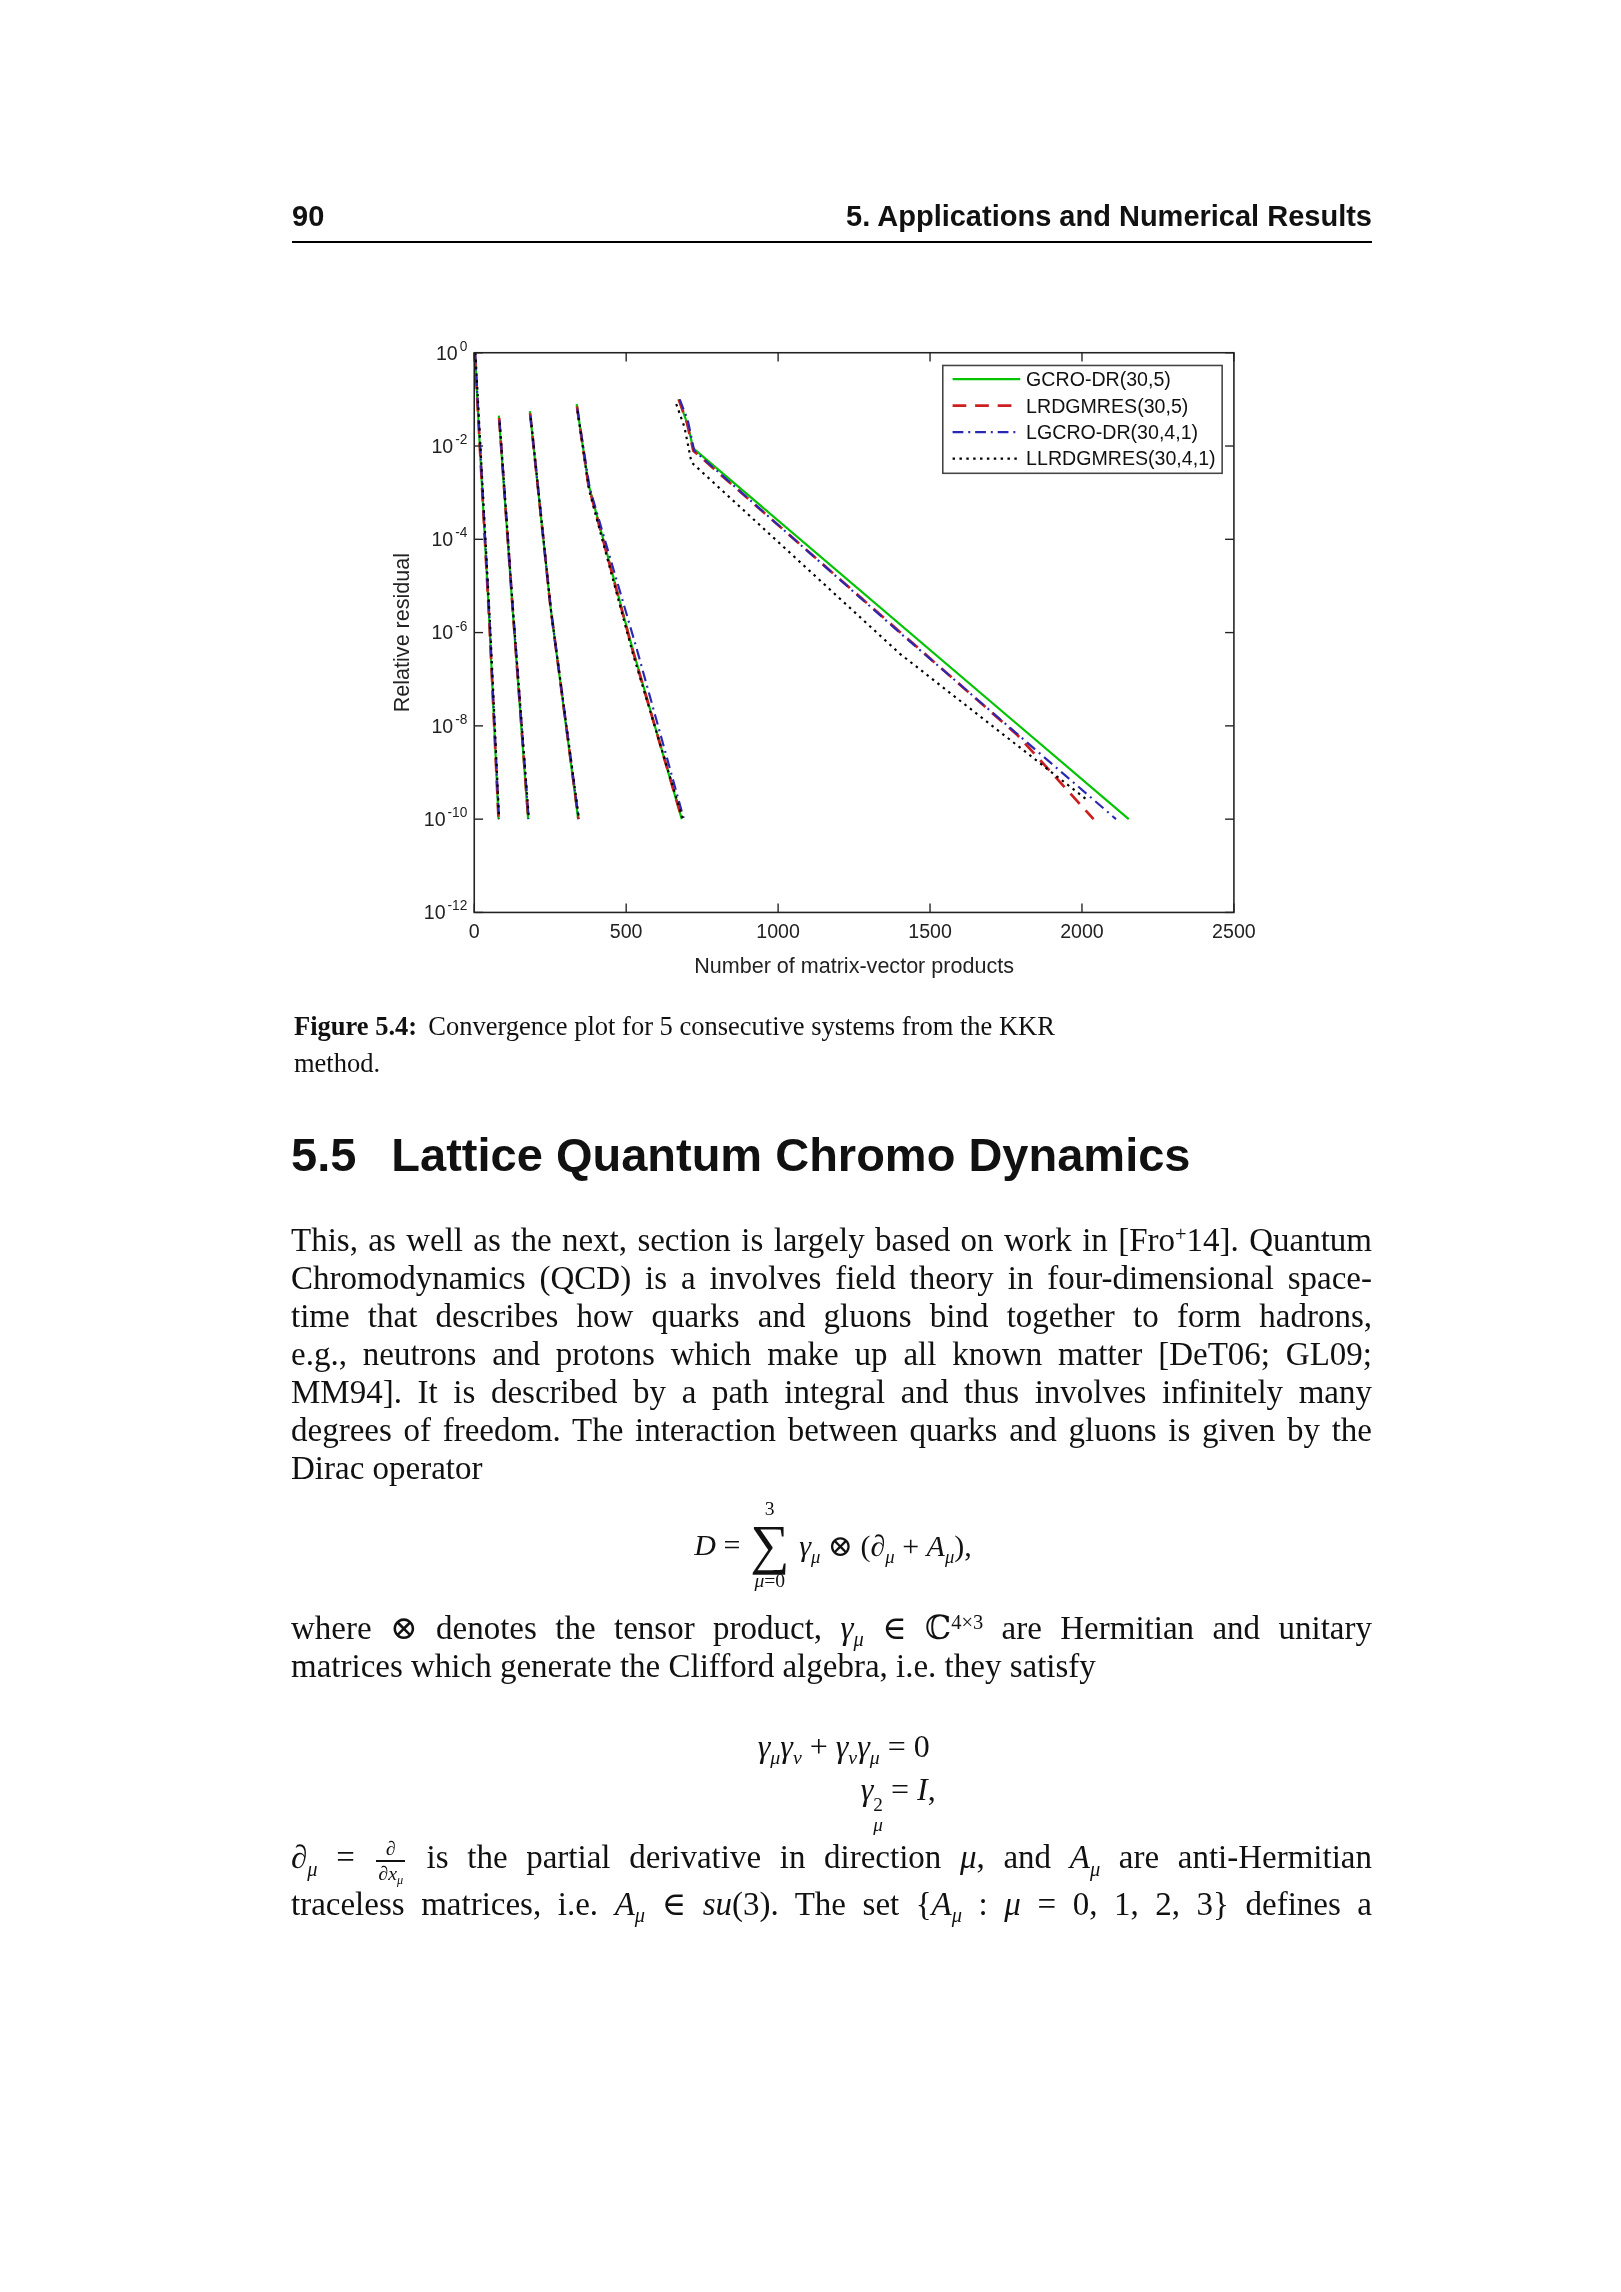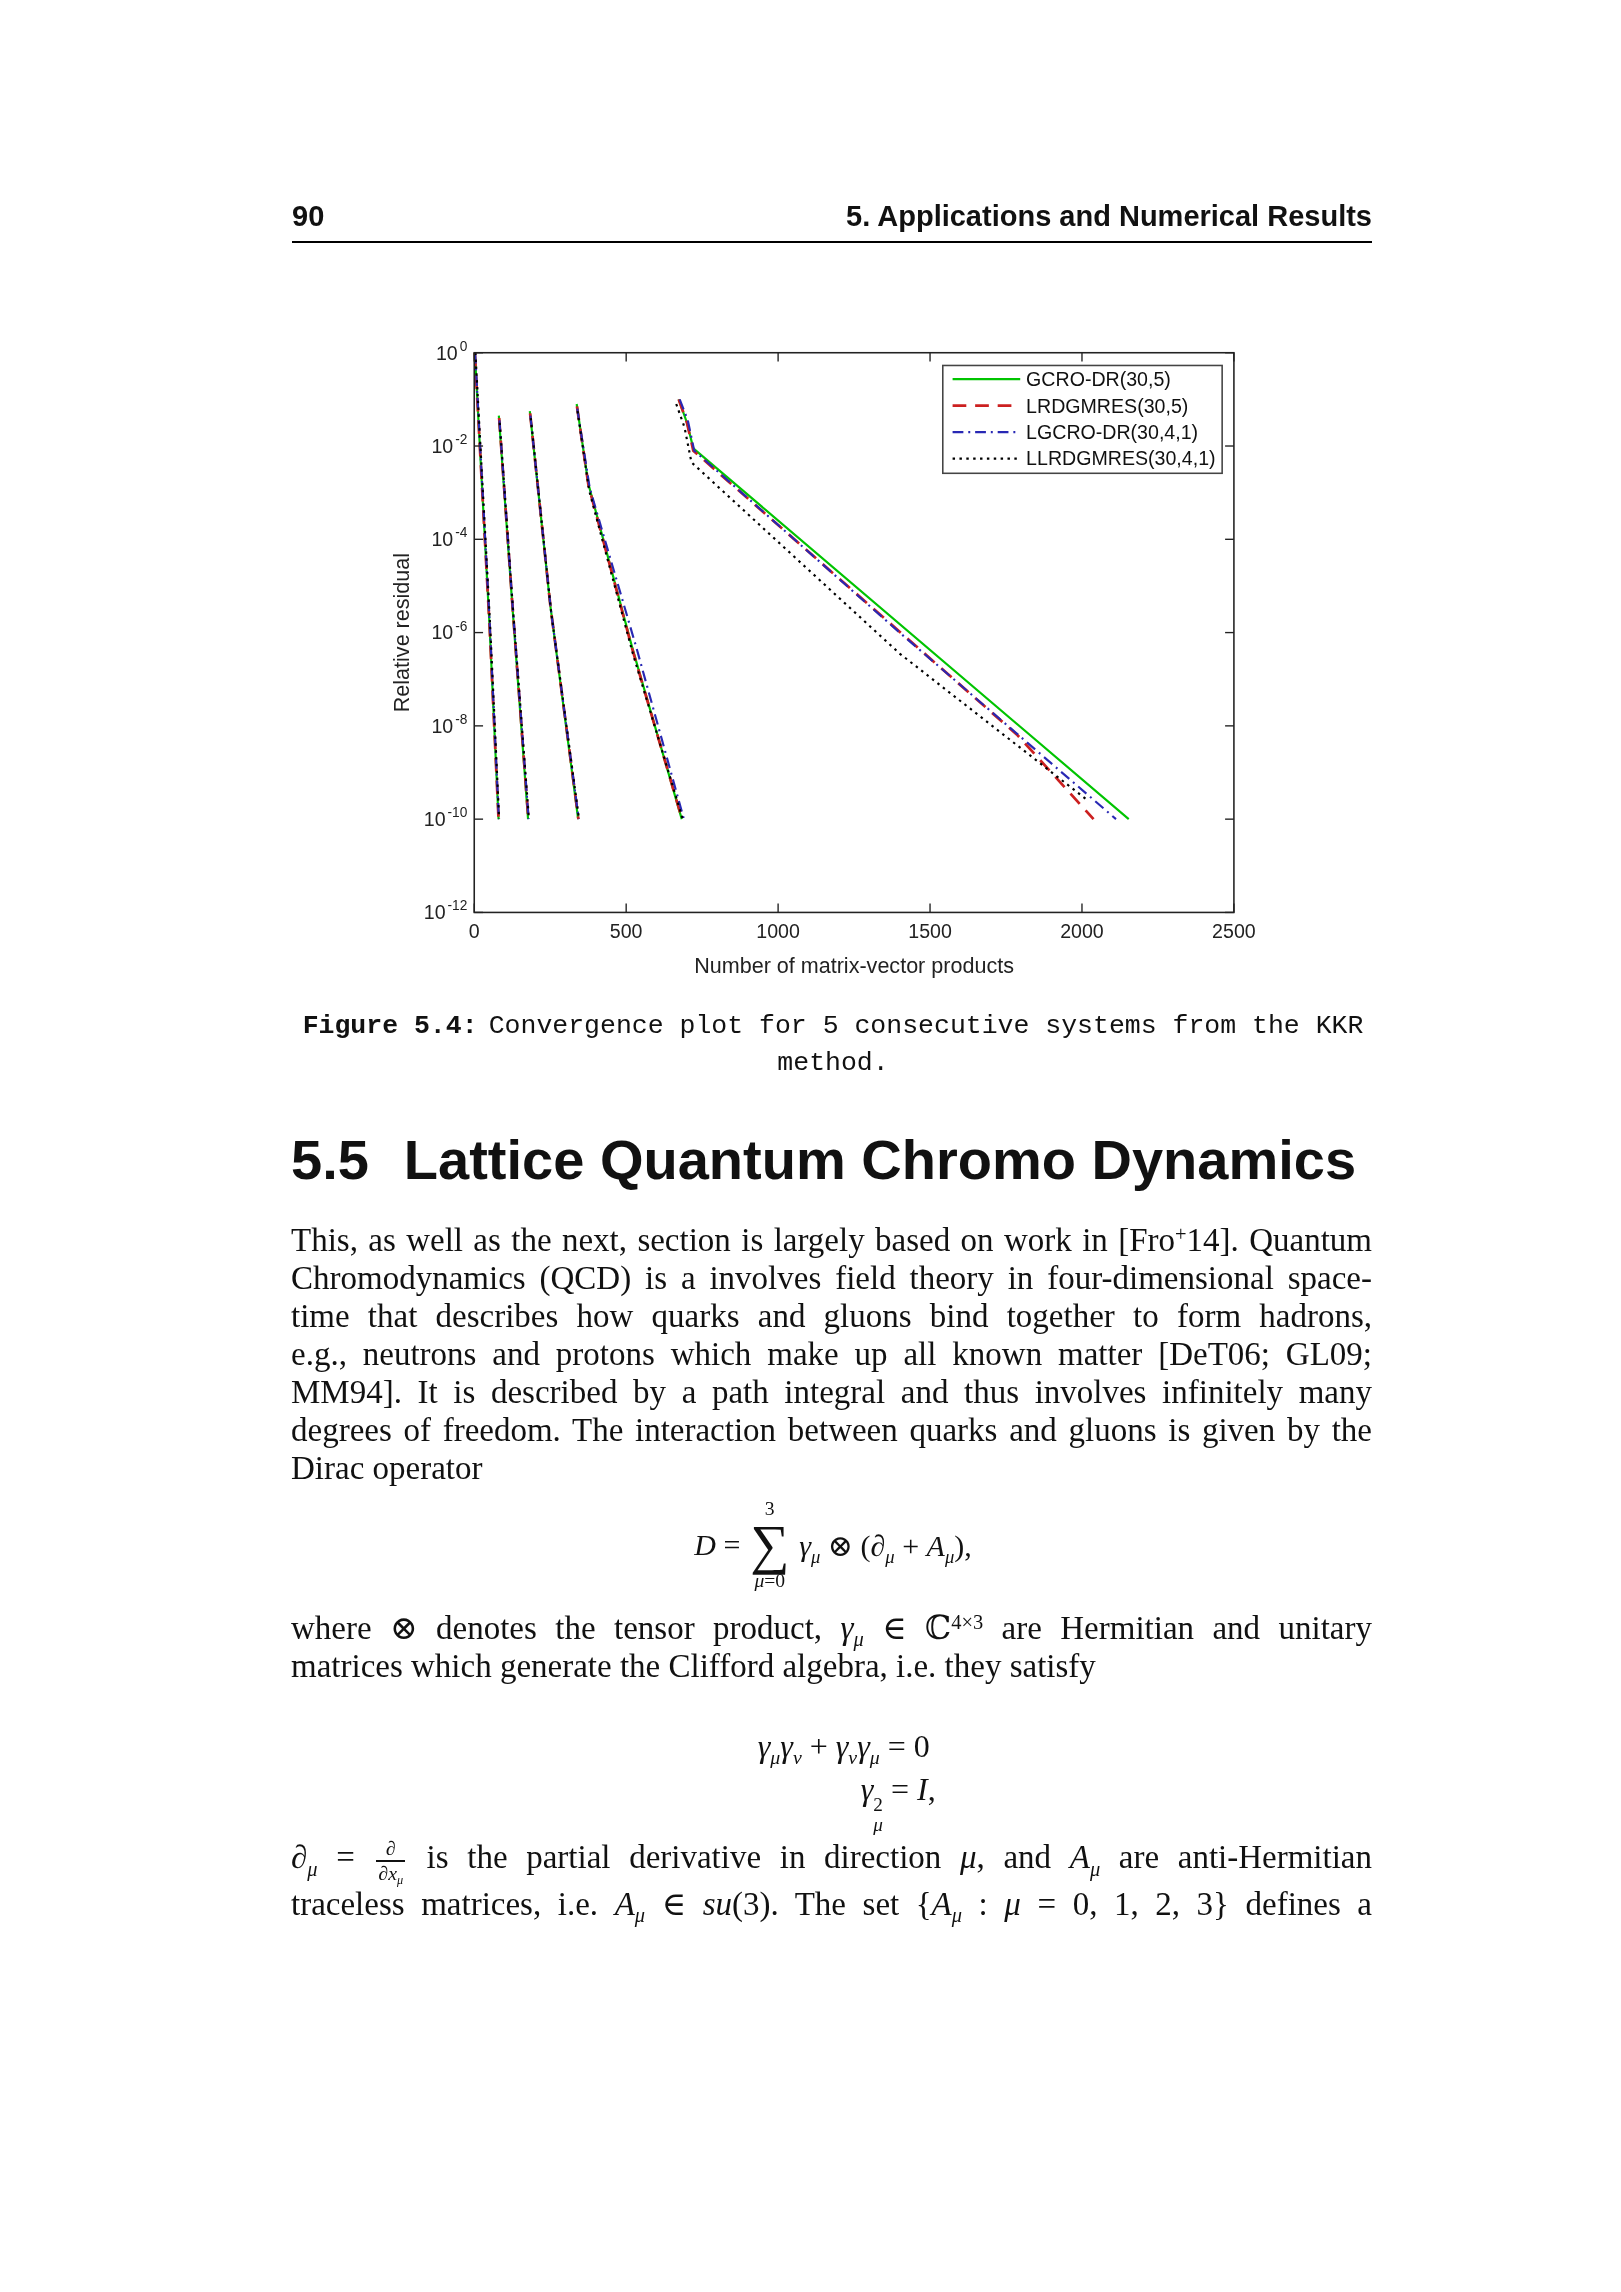--- a/index.html
+++ b/index.html
@@ -4,27 +4,27 @@
 <style>
   html,body{margin:0;padding:0;background:#888;}
   .page{position:relative;width:1621px;height:2293px;background:#ffffff;overflow:hidden;
         font-family:"Liberation Serif","DejaVu Serif",serif;color:#111;}
   
   .hdr{position:absolute;top:200px;left:292px;width:1080px;display:flex;justify-content:space-between;
        font-family:"Liberation Sans","DejaVu Sans",sans-serif;font-weight:700;font-size:29px;text-align:right;}
   .hdr-rule{position:absolute;top:241px;left:292px;width:1080px;height:2px;background:#000;}
   
   .plot-wrap{position:absolute;left:387px;top:328px;width:892px;height:667px;}
-  .caption{position:absolute;top:1008px;left:294px;width:1078px;text-align:center;
-           font-size:26.5px;line-height:37px;font-family:Liberation Mono, monospace;}
+  .caption{position:absolute;top:1008px;left:294px;width:1078px;text-align:left;
+           font-size:26.5px;line-height:37px;}
   .caption b{font-weight:700;}
   .caption .rest{margin-left:0.42em;}
   
   .sechead{position:absolute;top:1127px;left:291px;width:1081px;display:flex;gap:35px;
-           font-family:"Liberation Sans","DejaVu Sans",sans-serif;font-weight:700;font-size:56px;}
+           font-family:"Liberation Sans","DejaVu Sans",sans-serif;font-weight:700;font-size:47px;}
   
   .para{position:absolute;left:291px;width:1081px;font-size:33px;line-height:38px;}
   .jline{text-align:justify;text-align-last:justify;}
   .jline.last{text-align-last:left;}
   sub{font-size:0.62em;vertical-align:-0.35em;line-height:0;}
   sup{font-size:0.62em;vertical-align:0.5em;line-height:0;}
   i{font-style:italic;}
   .ss{display:inline-flex;flex-direction:column;align-items:flex-start;font-size:0.6em;
       line-height:1.05;vertical-align:-0.55em;}
   .frac{display:inline-flex;flex-direction:column;align-items:center;font-size:0.6em;

